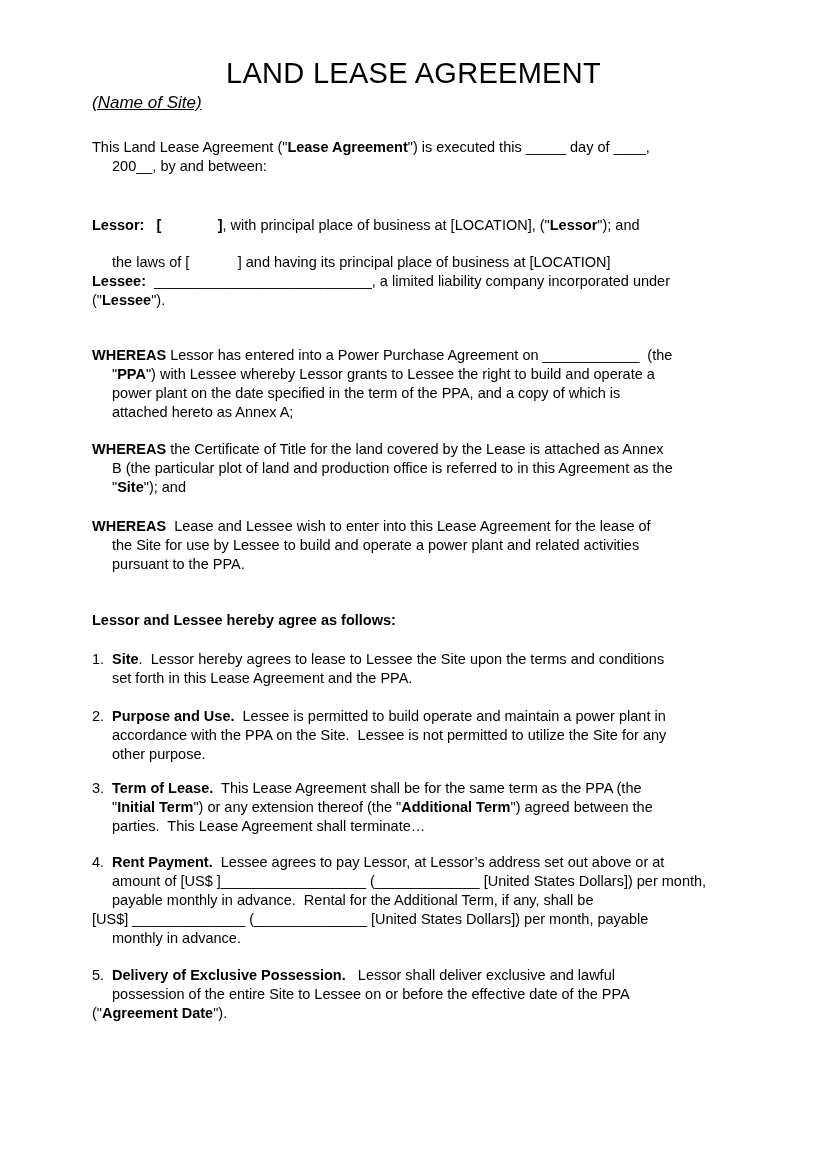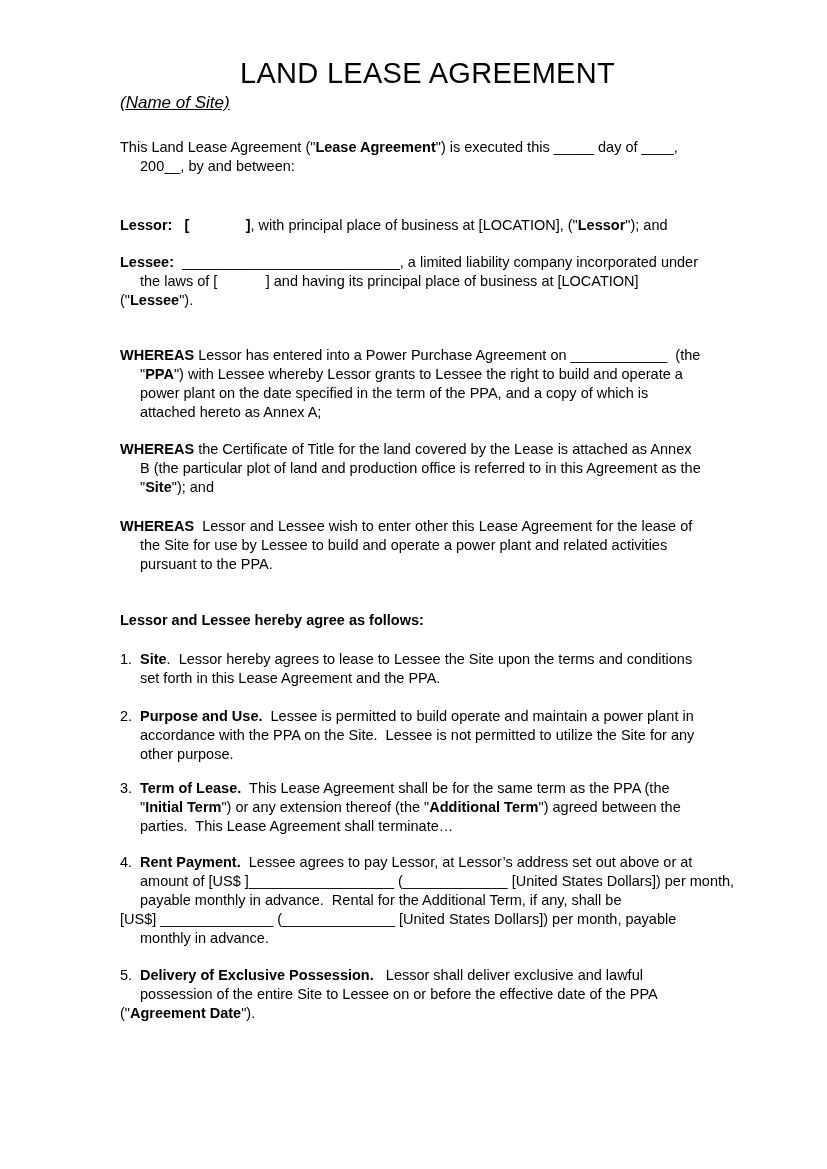--- a/index.html
+++ b/index.html
@@ -8,21 +8,21 @@
     height: 1169px;
     background: #ffffff;
     color: #000000;
     font-family: "Liberation Sans", "DejaVu Sans", sans-serif;
     overflow: hidden;
   }
   .page {
     box-sizing: border-box;
     width: 827px;
     height: 882px;
-    padding: 56px 92px 0 120px;
+    padding: 56px 92px 0 92px;
     background: #ffffff;
   }
   .doc-title {
     text-align: center;
     font-size: 29px;
     line-height: 34px;
     font-weight: 400;
     letter-spacing: 0.3px;
   }
   .doc-subtitle {
@@ -67,37 +67,37 @@
   <div class="doc-subtitle"><span>(Name of Site)</span></div>
   <div class="content">
       <div class="block">
         <div class="ln"><span class="r">This Land Lease Agreement ("</span><span class="b">Lease Agreement</span><span class="r">") is executed this _____ day of ____,</span></div>
         <div class="ln ind"><span class="r">200__, by and between:</span></div>
       </div>
       <div class="block">
         <div class="ln"><span class="b">Lessor:   [              ]</span><span class="r">, with principal place of business at [LOCATION], ("</span><span class="b">Lessor</span><span class="r">"); and</span></div>
       </div>
       <div class="block">
+        <div class="ln ind"><span class="r">the laws of [            ] and having its principal place of business at [LOCATION]</span></div>
         <div class="ln"><span class="b">Lessee:</span><span class="r">  ___________________________, a limited liability company incorporated under</span></div>
-        <div class="ln ind"><span class="r">the laws of [            ] and having its principal place of business at [LOCATION]</span></div>
         <div class="ln"><span class="r">("</span><span class="b">Lessee</span><span class="r">").</span></div>
       </div>
       <div class="block">
         <div class="ln"><span class="b">WHEREAS</span><span class="r"> Lessor has entered into a Power Purchase Agreement on ____________  (the</span></div>
         <div class="ln ind"><span class="r">"</span><span class="b">PPA</span><span class="r">") with Lessee whereby Lessor grants to Lessee the right to build and operate a</span></div>
         <div class="ln ind"><span class="r">power plant on the date specified in the term of the PPA, and a copy of which is</span></div>
         <div class="ln ind"><span class="r">attached hereto as Annex A;</span></div>
       </div>
       <div class="block">
         <div class="ln"><span class="b">WHEREAS</span><span class="r"> the Certificate of Title for the land covered by the Lease is attached as Annex</span></div>
         <div class="ln ind"><span class="r">B (the particular plot of land and production office is referred to in this Agreement as the</span></div>
         <div class="ln ind"><span class="r">"</span><span class="b">Site</span><span class="r">"); and</span></div>
       </div>
       <div class="block">
-        <div class="ln"><span class="b">WHEREAS</span><span class="r">  Lessor and Lessee wish to enter other this Lease Agreement for the lease of</span></div>
+        <div class="ln"><span class="b">WHEREAS</span><span class="r">  Lease and Lessee wish to enter into this Lease Agreement for the lease of</span></div>
         <div class="ln ind"><span class="r">the Site for use by Lessee to build and operate a power plant and related activities</span></div>
         <div class="ln ind"><span class="r">pursuant to the PPA.</span></div>
       </div>
       <div class="block">
         <div class="ln"><span class="b">Lessor and Lessee hereby agree as follows:</span></div>
       </div>
       <div class="block">
         <div class="ln"><span class="marker">1.</span><span class="b">Site</span><span class="r">.  Lessor hereby agrees to lease to Lessee the Site upon the terms and conditions</span></div>
         <div class="ln ind"><span class="r">set forth in this Lease Agreement and the PPA.</span></div>
       </div>

